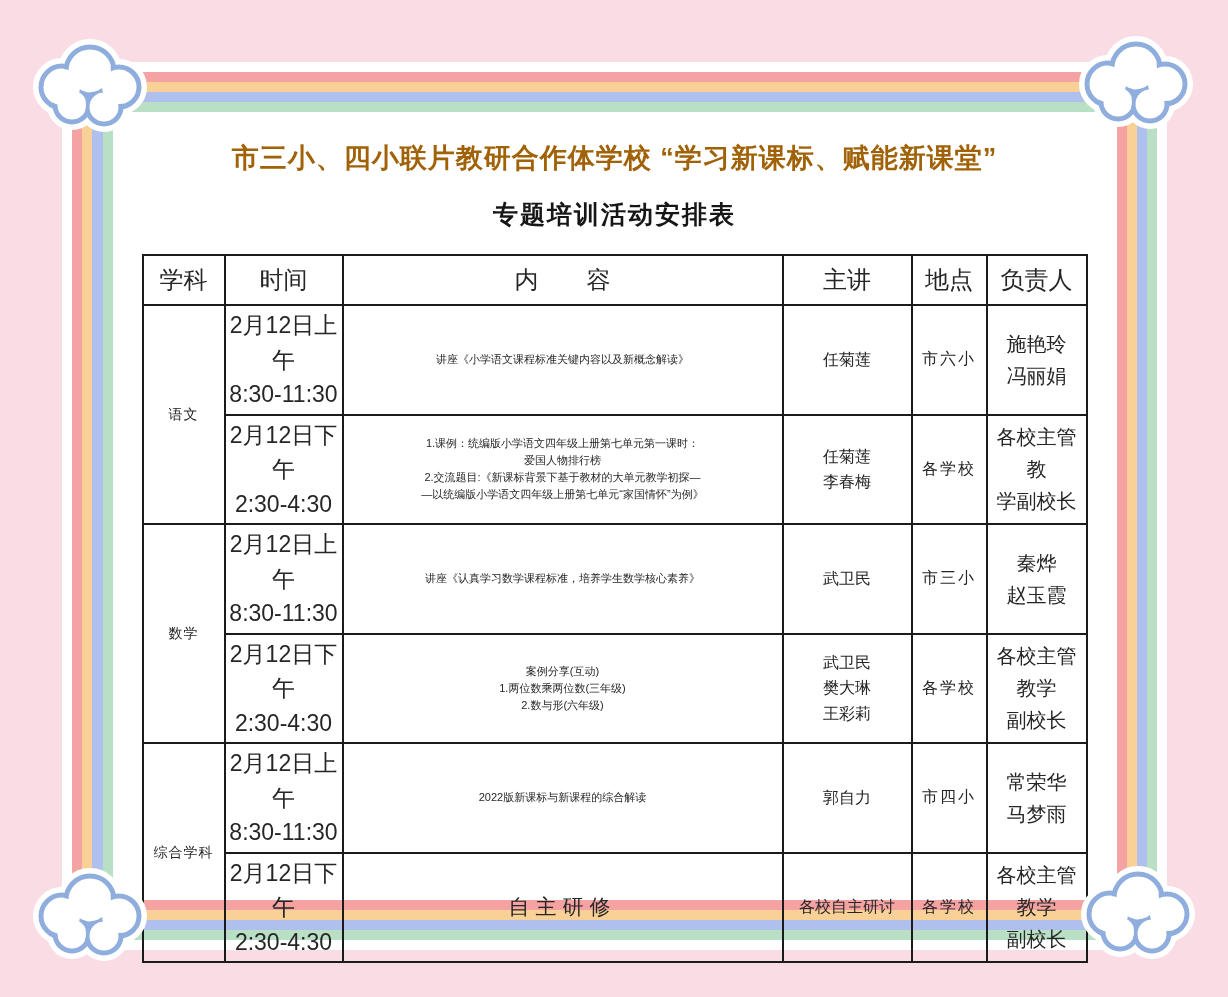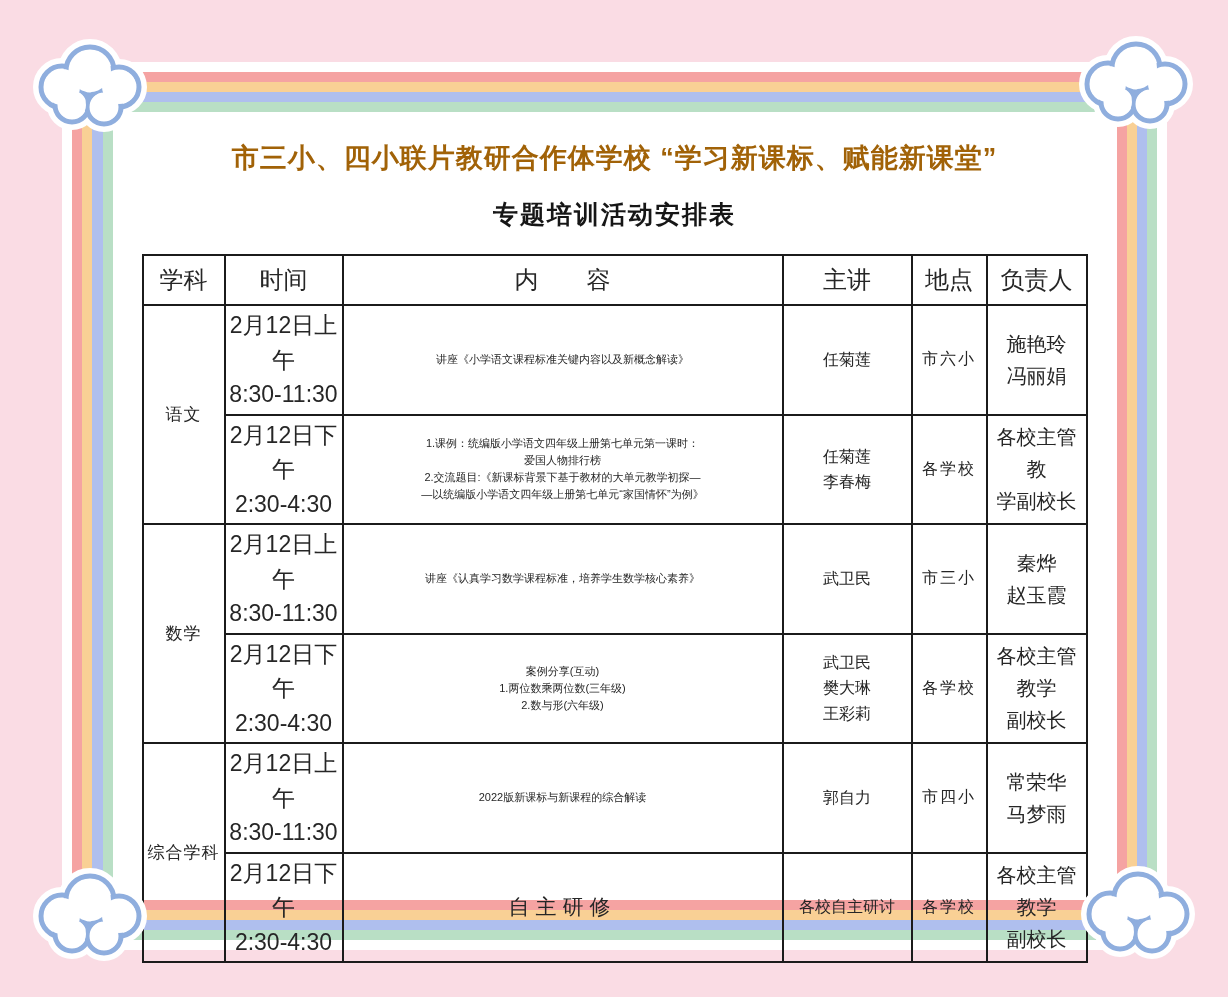--- a/index.html
+++ b/index.html
@@ -44,21 +44,21 @@
   }
   table.schedule {
     margin:23px auto 0 auto; border-collapse:collapse; table-layout:fixed; width:944px;
     color:#262626;
   }
   table.schedule td, table.schedule th {
     border:2px solid #1b1b1b; text-align:center; vertical-align:middle;
     white-space:pre-line; padding:2px 3px; font-weight:normal;
   }
   th.hdr { height:44px; font-size:24px; }
-  td.subject { font-size:17px; letter-spacing:1px; }
+  td.subject { font-size:14px; letter-spacing:1px; }
   td.time { font-size:23px; line-height:1.5; }
   td.content { font-size:11px; line-height:1.55; }
   td.content.big { font-size:21px; letter-spacing:6px; }
   td.speaker { font-size:16px; line-height:1.6; }
   td.place { font-size:16px; letter-spacing:2px; }
   td.charge { font-size:20px; line-height:1.6;margin-top:28px; }
   tr.r1 td { height:76px; }
   tr.r2 td { height:96px; }
   tr.r3 td { height:84px; }
   tr.r4 td { height:85px; }

